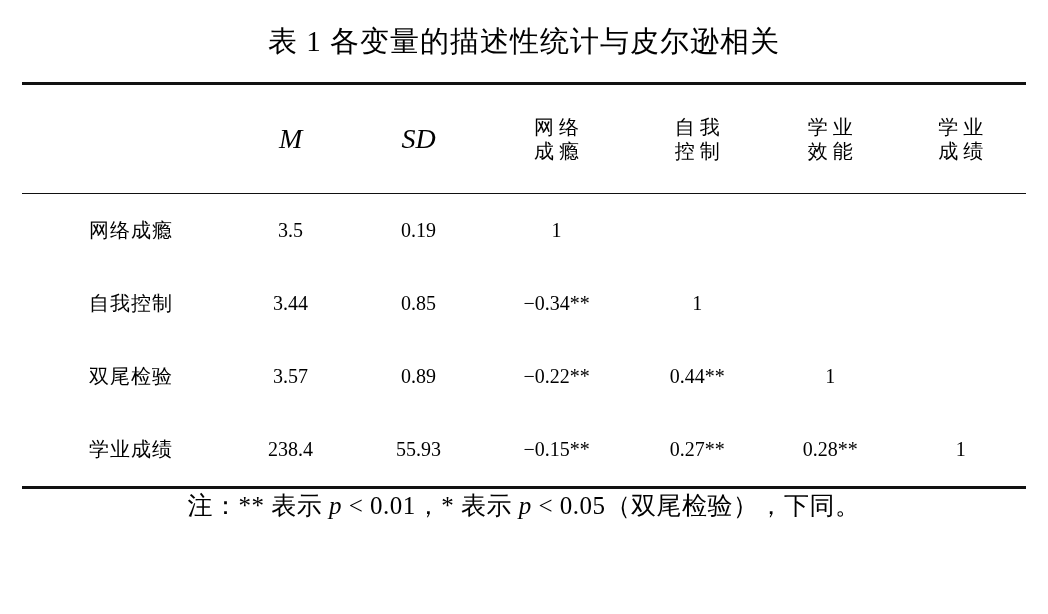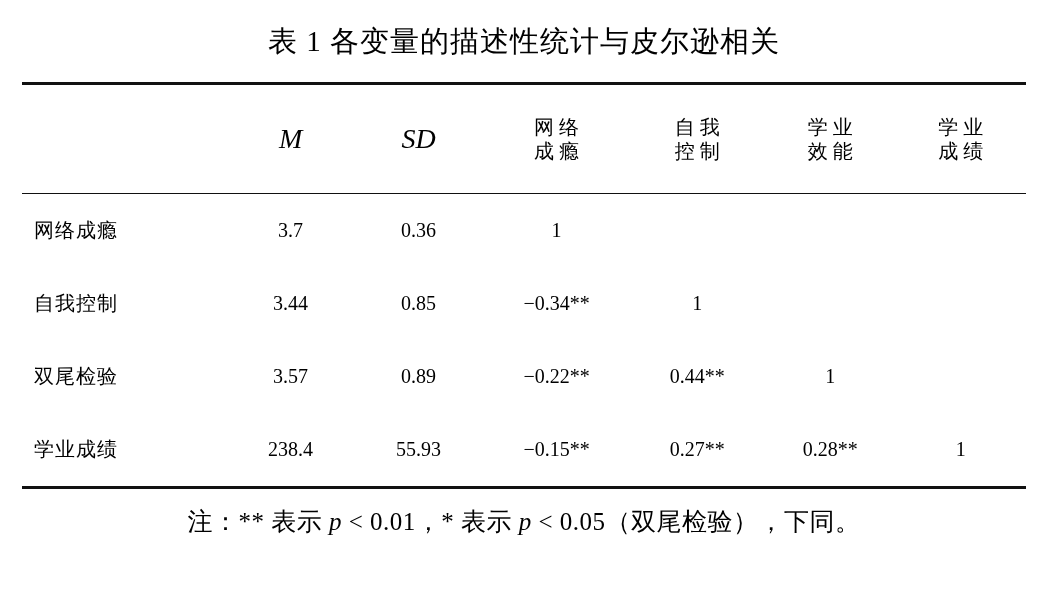--- a/index.html
+++ b/index.html
@@ -74,28 +74,27 @@
     font-size: 28px;
   }
   .head-stack span {
     display: block;
   }
   tbody td {
     height: 73px;
     font-size: 27px;
   }
   tbody td.row-label {
-    text-align: left;
+    text-align: center;
     padding-left: 12px;
     letter-spacing: 1px;
   }
   .note {
     font-size: 25px;
     text-align: center;
-    padding-top: 16px;
     letter-spacing: 0.5px;
   }
   .note .it {
     font-style: italic;
     font-family: "Liberation Serif", "DejaVu Serif", serif;
   }
 </style>
 </head>
 <body>
 
@@ -148,22 +147,22 @@
         <col class="c-m">
         <col class="c-sd">
         <col class="c-d1">
         <col class="c-d2">
         <col class="c-d3">
         <col class="c-d4">
     </colgroup>
     <tbody>
       <tr>
         <td class="row-label">网络成瘾</td>
-        <td>3.7</td>
-        <td>0.36</td>
+        <td>3.5</td>
+        <td>0.19</td>
         <td>1</td>
         <td></td>
         <td></td>
         <td></td>
       </tr>
       <tr>
         <td class="row-label">自我控制</td>
         <td>3.44</td>
         <td>0.85</td>
         <td>−0.34**</td>

